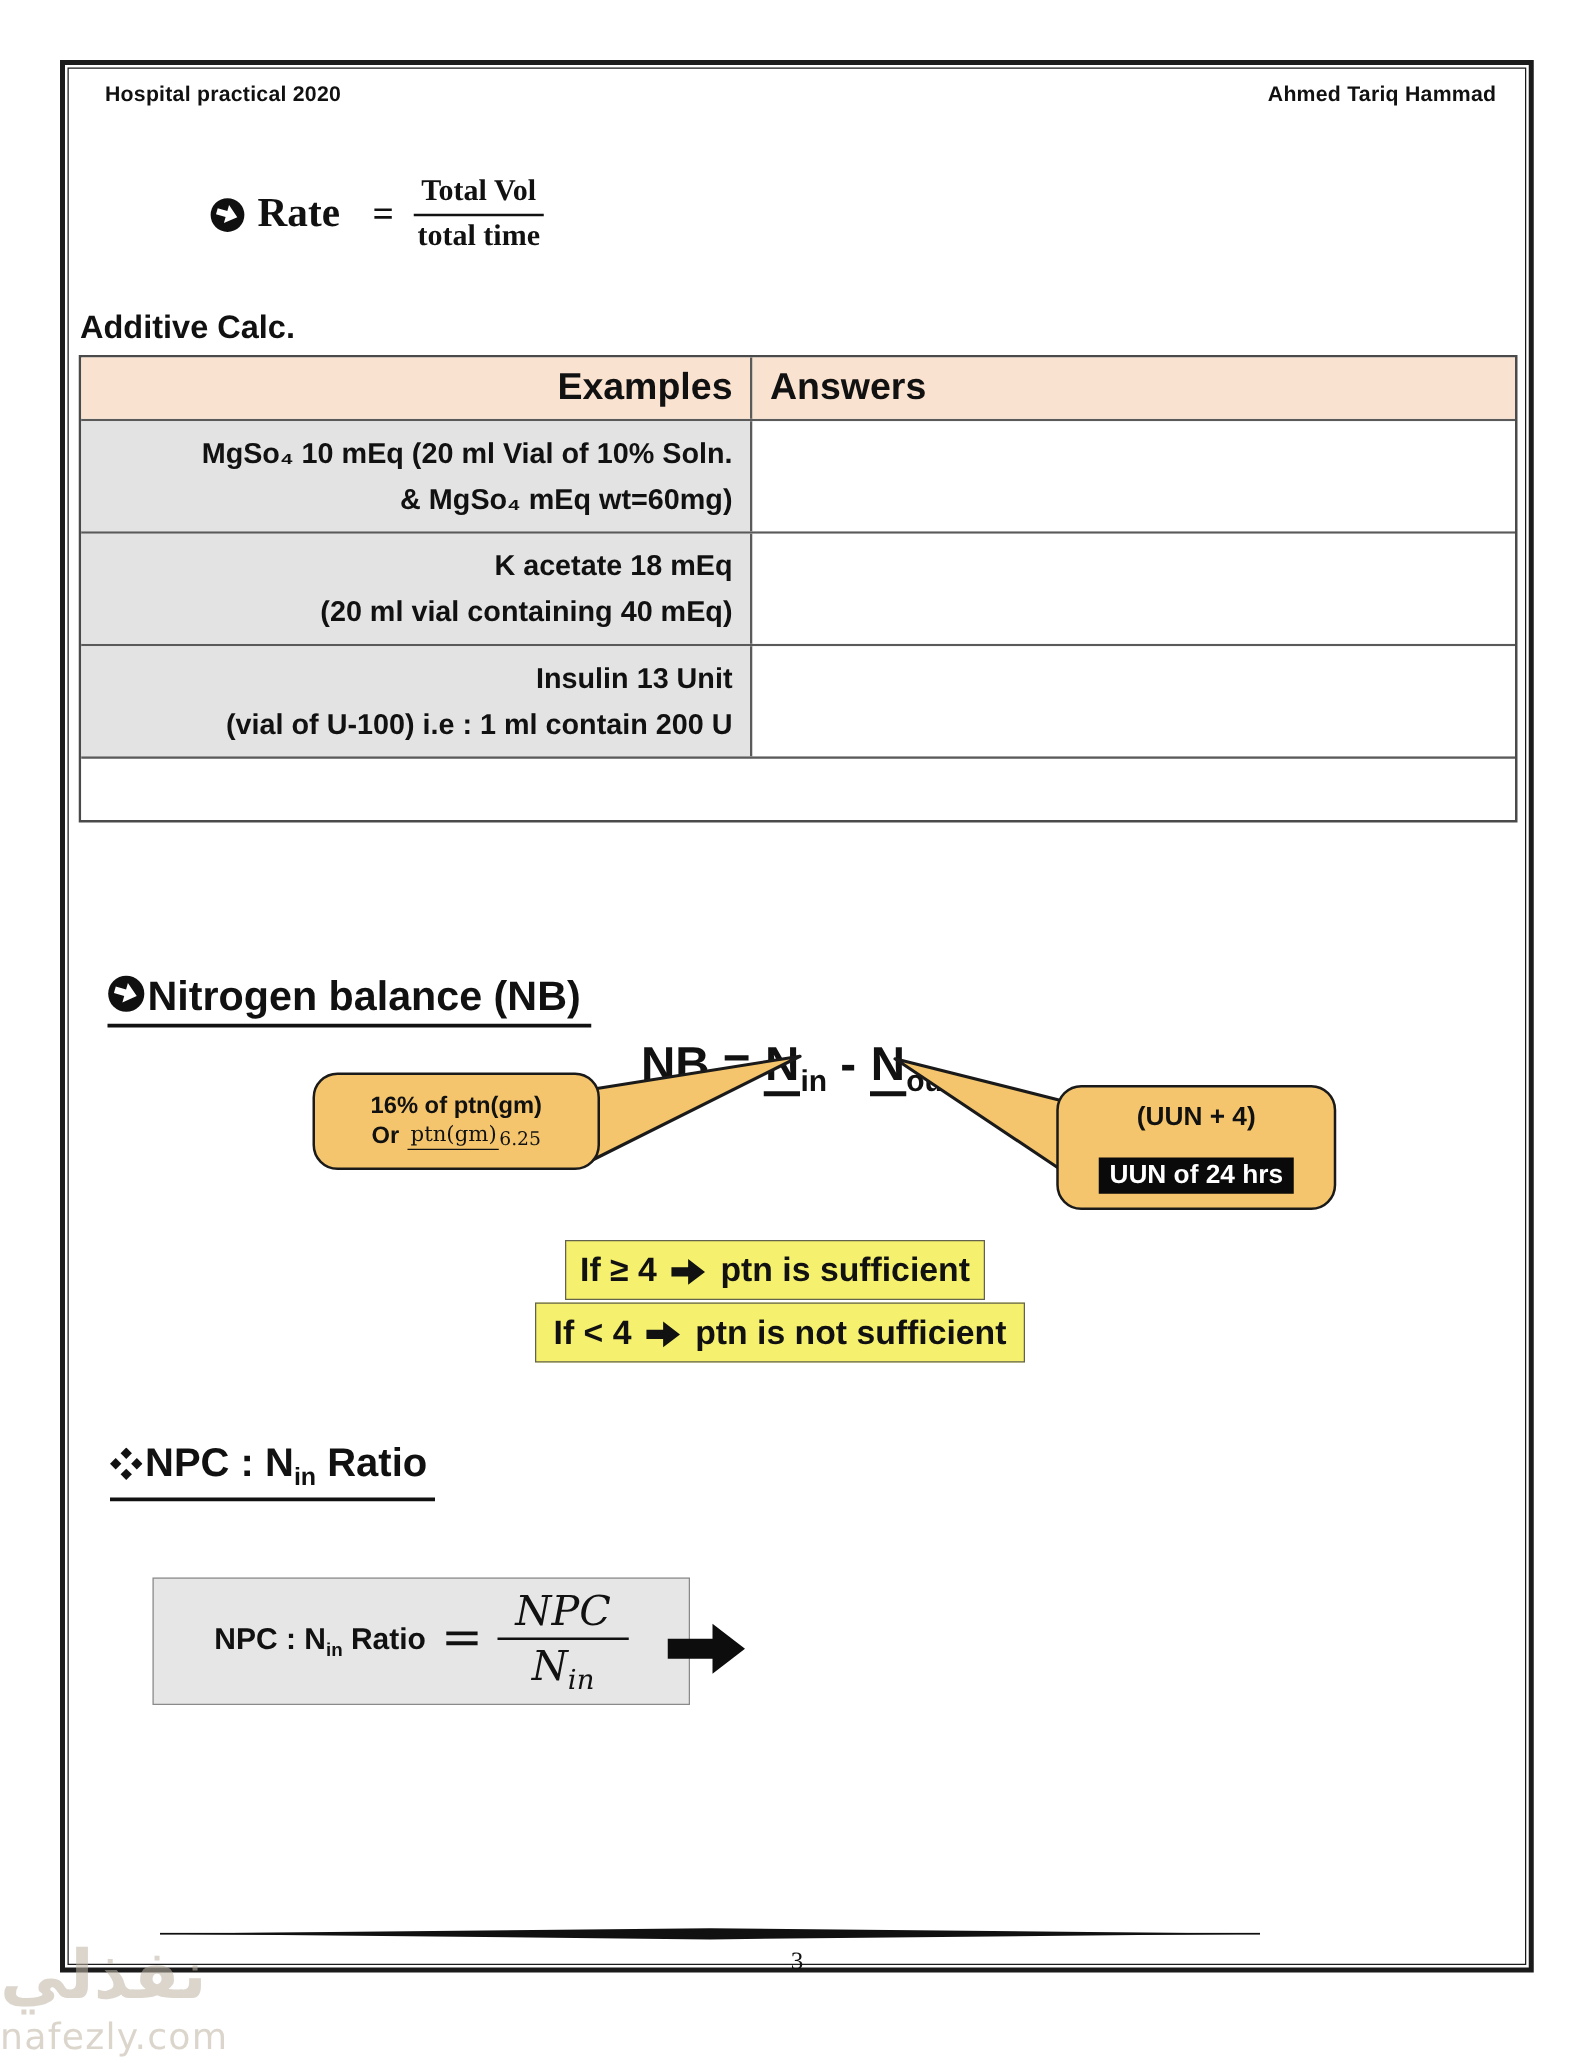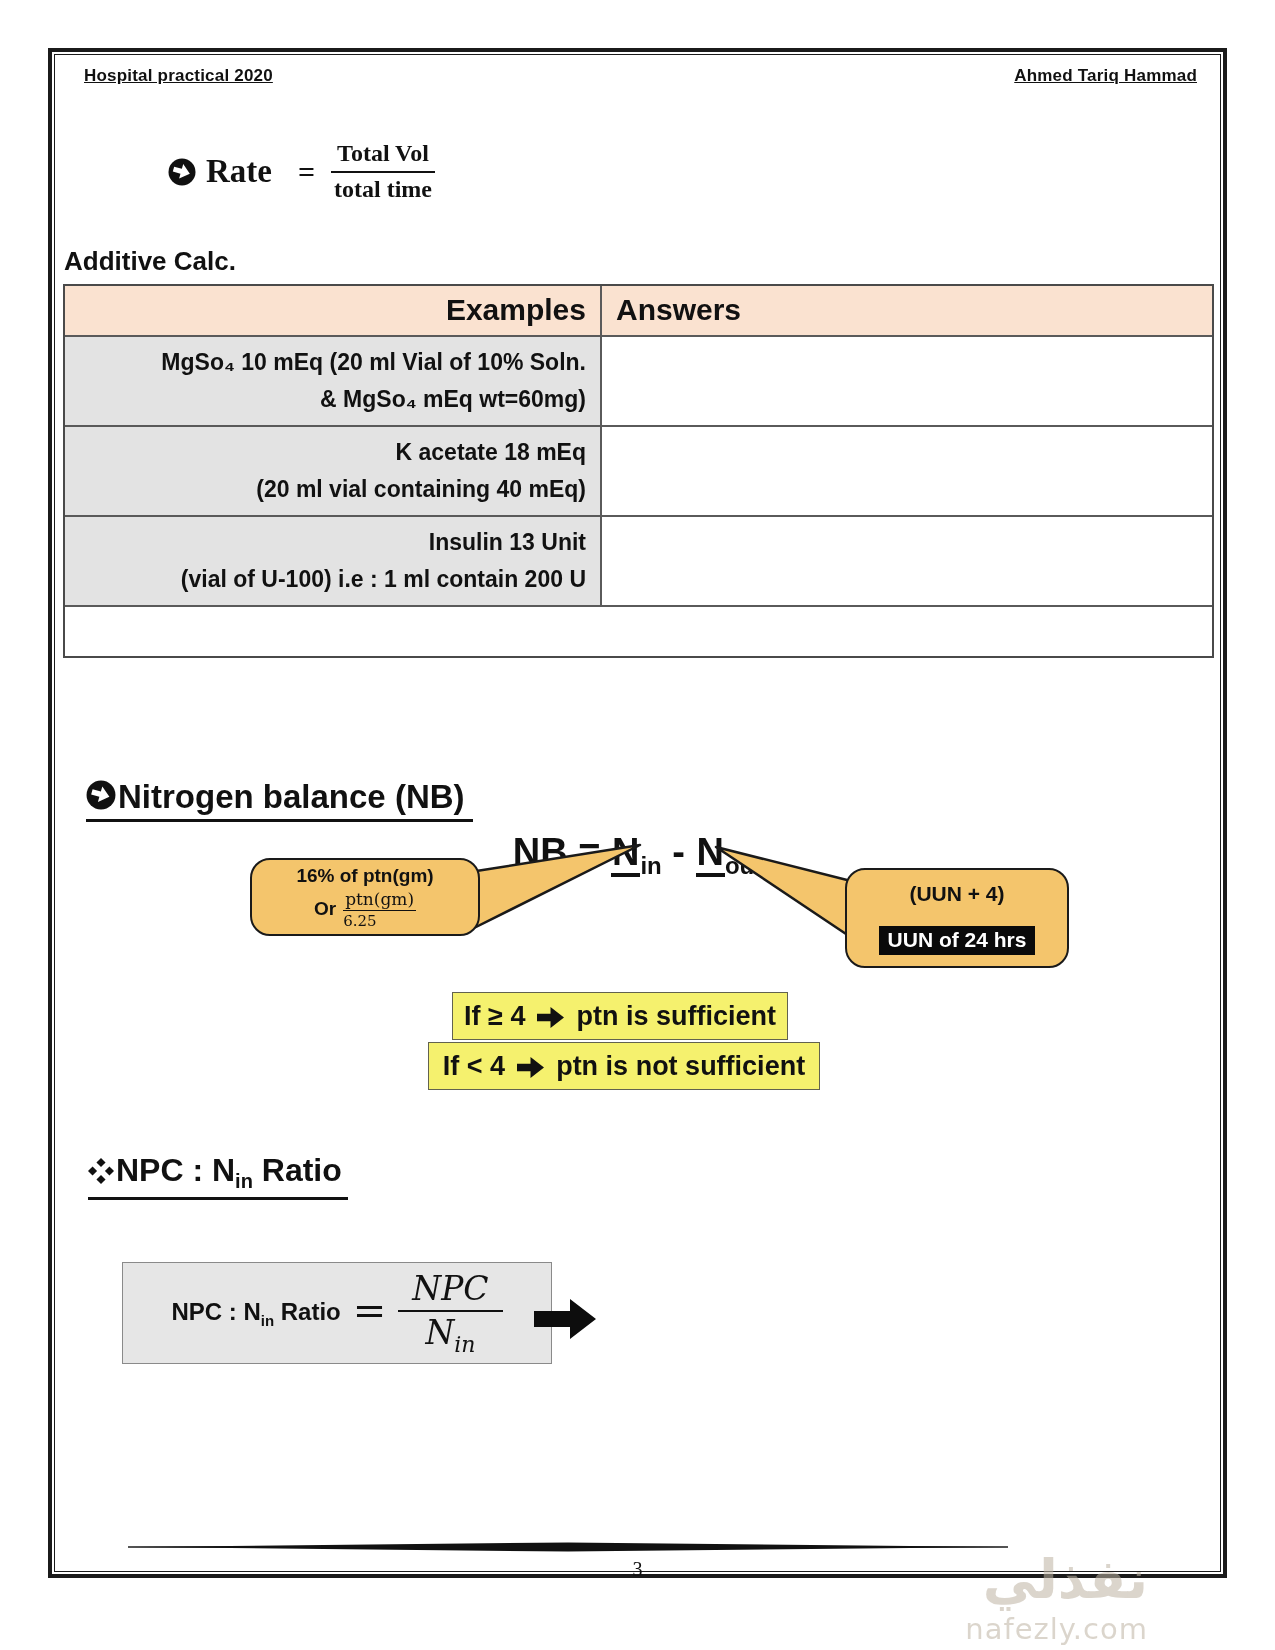--- a/index.html
+++ b/index.html
@@ -4,21 +4,21 @@
 <style>
   * { margin:0; padding:0; box-sizing:border-box; }
   html,body { background:#ffffff; }
   body { width:1275px; height:1650px; position:relative; font-family:"Liberation Sans", sans-serif; color:#111; overflow:hidden; }
   #page { position:absolute; inset:0; }
 
   
   .frame { position:absolute; left:48px; top:48px; width:1179px; height:1530px; border:4px solid #1b1b1b; pointer-events:none; }
   .frame::after { content:""; position:absolute; inset:2px; border:1px solid #1b1b1b; }
 
-  .hdr { position:absolute; top:66px; font-weight:bold; font-size:17px; letter-spacing:.2px;text-decoration:underline; }
+  .hdr { position:absolute; top:66px; font-weight:bold; font-size:17px; letter-spacing:.2px; }
   .hdr-left { left:84px; }
   .hdr-right { right:78px; }
 
   
   .rate { position:absolute; left:168px; top:140px; display:flex; align-items:center; font-family:"Liberation Serif", serif; }
   .rate .bullet { margin-right:10px; display:inline-flex; }
   .rate .rword { font-size:33px; font-weight:bold; }
   .rate .eq { font-size:30px; margin:0 16px 0 26px; font-weight:bold; }
   .frac { display:inline-flex; flex-direction:column; align-items:center; }
   .rate .frac .num { font-size:24px; font-weight:bold; border-bottom:2.5px solid #111; padding:0 6px 4px;text-align:right; }
@@ -45,21 +45,21 @@
   .nb-formula sub { font-size:24px; font-weight:bold; }
 
   .tails { position:absolute; left:400px; top:828px; }
 
   .callout { position:absolute; background:#F4C56C; border:2.5px solid #1a1a1a; border-radius:20px; display:flex; flex-direction:column; align-items:center; justify-content:center; }
   .callout-left { left:250px; top:858px; width:230px; height:78px; }
   .callout-right { left:845px; top:868px; width:224px; height:100px; }
   .callout .l1 { font-size:19px; font-weight:bold; }
   .or-row { display:flex; align-items:center; gap:7px; margin-top:2px; }
   .or-row .or { font-size:19px; font-weight:bold; }
-  .sfrac { display:inline-flex; flex-direction:column; align-items:flex-start; font-family:"DejaVu Serif", serif; }
+  .sfrac { display:inline-flex; align-items:flex-end; font-family:"DejaVu Serif", serif; }
   .sfrac .num { font-size:17px; border-bottom:1.5px solid #111; padding:0 2px 1px; }
   .sfrac .den { font-size:15px; padding-top:1px; }
   .uun-box { background:#0a0a0a; color:#fff; font-size:21px; font-weight:bold; padding:2px 9px 3px; margin-top:20px;text-align:center; }
   .callout-right .l1 { font-size:21px; }
 
   .rule { position:absolute; background:#F5F16E; border:1.5px solid #62624f; display:flex; align-items:center; justify-content:center; gap:12px; font-size:27px; font-weight:bold; }
   .rule-1 { left:452px; top:992px; width:336px; height:48px; }
   .rule-2 { left:428px; top:1042px; width:392px; height:48px; }
   .rule svg { flex:0 0 auto; margin-top:2px; }
 
@@ -82,21 +82,21 @@
 
   .ratio-table { position:absolute; left:593px; top:1257px; width:477px; border:2px solid #4a4a4a; background:#fff; }
   .ratio-table .rrow { display:flex; align-items:stretch; }
   .ratio-table .rrow + .rrow { border-top:1.5px solid #4a4a4a; }
   .r-ratio { width:172px; background:#D9D9D9; border-right:1.5px solid #4a4a4a; font-size:29px; font-weight:bold; padding:6px 0 7px 16px; letter-spacing:1px; white-space:pre; }
   .r-label { flex:1; font-size:26px; padding:8px 0 0 20px; }
 
   .divider { position:absolute; left:128px; top:1542px; }
   .page-num { position:absolute; left:0; top:1558px; width:1275px; text-align:center; font-family:"Liberation Serif", serif; font-size:20px; }
 
-  .wm { position:absolute; left:0; width:1148px; text-align:right; color:#beb4a4; opacity:.55; font-family:"DejaVu Sans", sans-serif; }
+  .wm { position:absolute; left:0; width:1148px; text-align:left; color:#beb4a4; opacity:.55; font-family:"DejaVu Sans", sans-serif; }
   .wm-ar { top:1548px; font-size:54px; font-weight:bold; }
   .wm-domain { top:1612px; font-size:29px; letter-spacing:1px; }
 </style>
 </head>
 <body>
 
 <div id="page">
 
   <div class="frame"></div>
 

